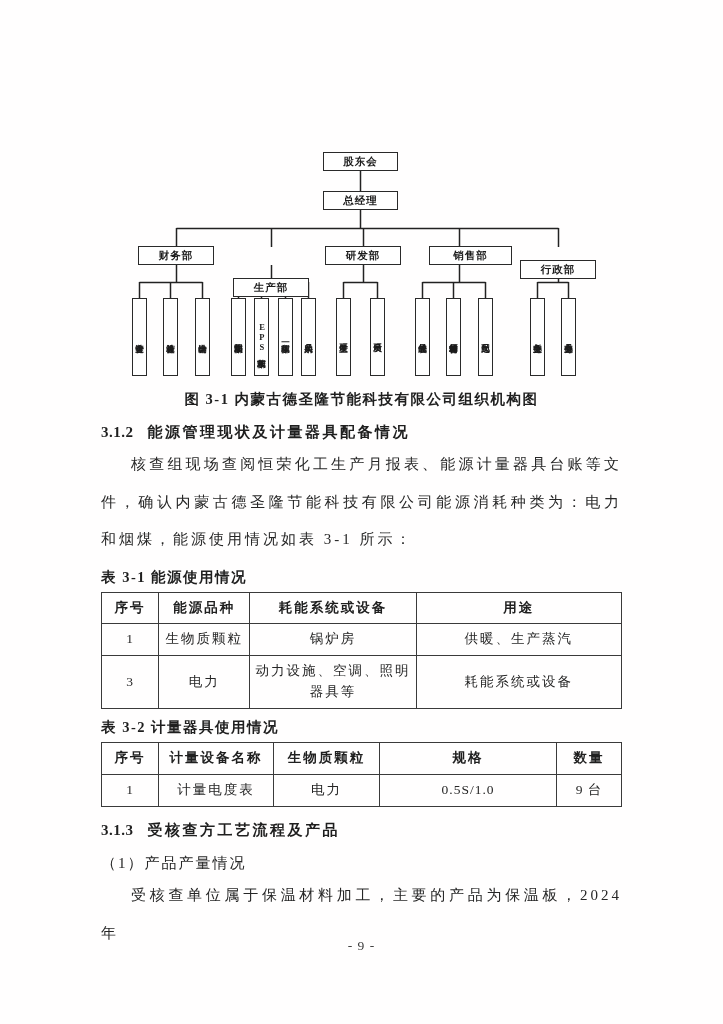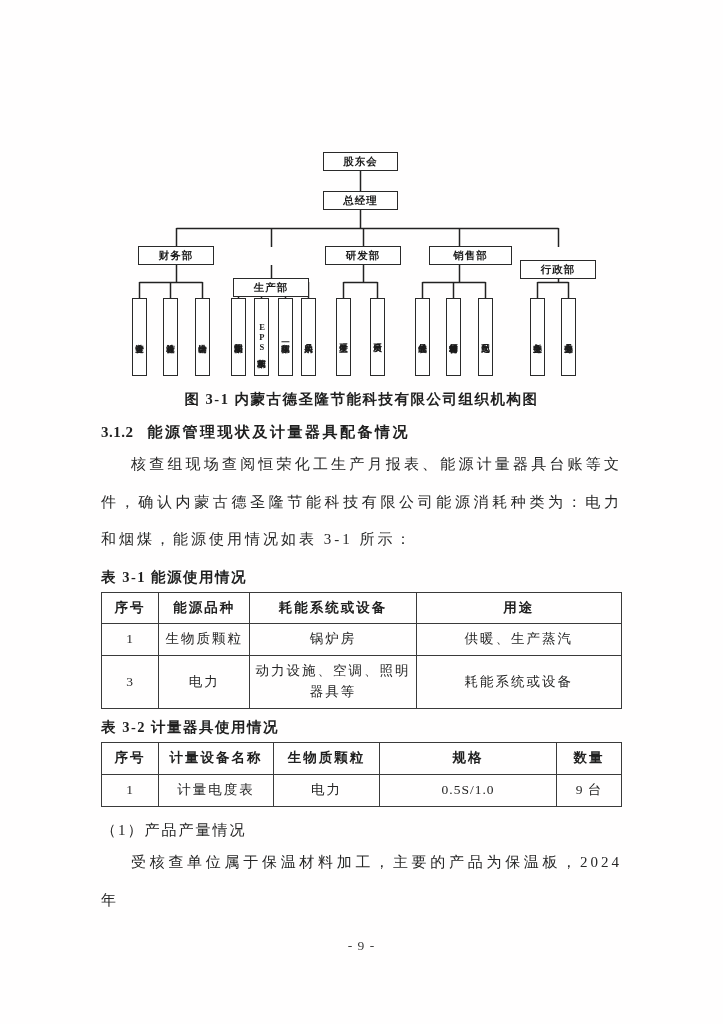--- a/index.html
+++ b/index.html
@@ -214,20 +214,23 @@
         <tr>
           <td class="num">1</td>
           <td>计量电度表</td>
           <td>电力</td>
           <td class="num">0.5S/1.0</td>
           <td class="num">9 台</td>
         </tr>
       </tbody>
     </table>
 
+    <div class="heading">
+      <span class="h-num">3.1.3</span><span class="h-text">受核查方工艺流程及产品</span>
+    </div>
 
     <div class="list-item">（1）产品产量情况</div>
 
     <div class="para">受核查单位属于保温材料加工，主要的产品为保温板，2024 年</div>
 
   </div>
 
   <div class="footer">- 9 -</div>
 
 </div>

